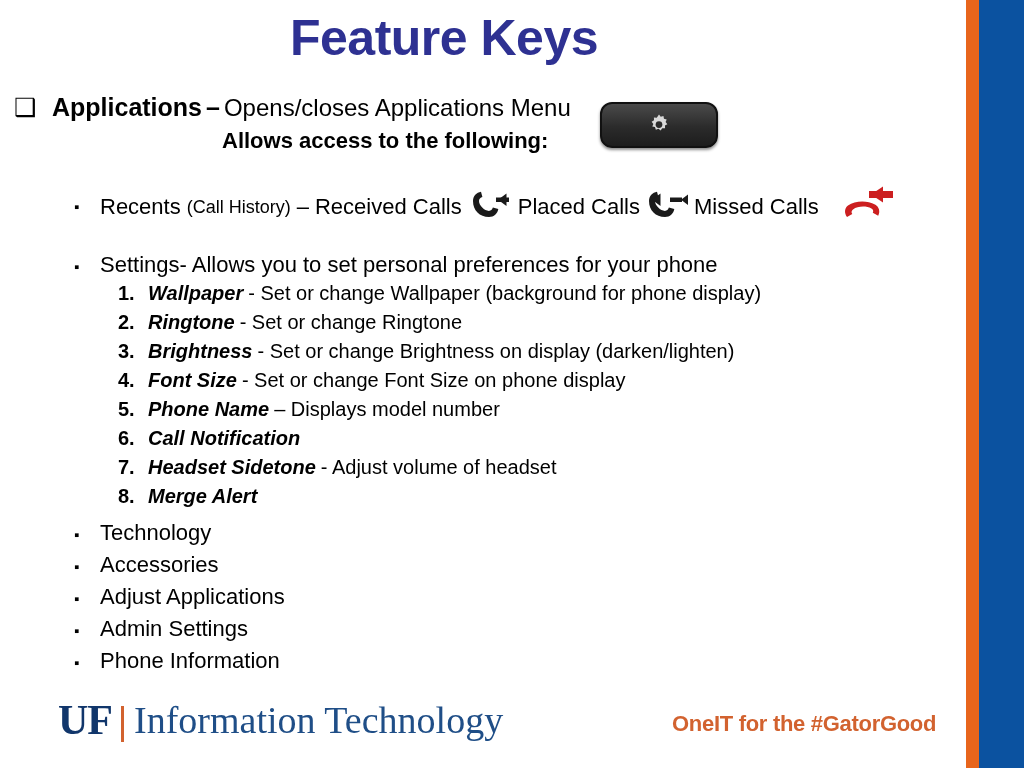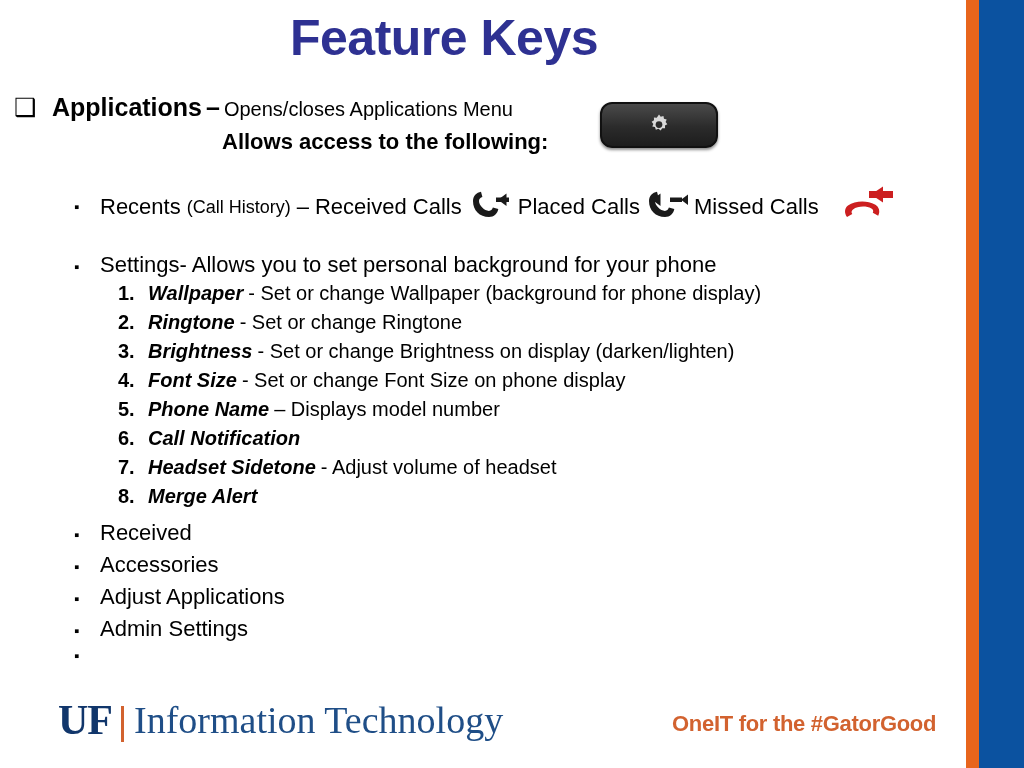--- a/index.html
+++ b/index.html
@@ -82,21 +82,21 @@
     font-weight: bold;
     font-size: 25px;
     line-height: 34px;
   }
   .app-dash {
     font-weight: bold;
     font-size: 25px;
     padding: 0 4px;
   }
   .app-desc {
-    font-size: 20px;
+    font-size: 24px;
     line-height: 34px;
   }
   .app-line2 {
     margin-left: 208px;
     font-size: 22px;
     line-height: 32px;
     white-space: nowrap;
     font-weight: bold;
   }
 
@@ -286,21 +286,21 @@
       <svg width="60" height="40" viewBox="0 0 60 40" aria-hidden="true">
         <path fill="#CC1F20" d="M52 6H28v7h24z"></path>
         <path fill="#CC1F20" d="M30 9.5l12-8v16z"></path>
         <path fill="#CC1F20" d="M6 32c-3-4-2.5-9 1-11.5 7-5 19-5.5 27-1 4 2.2 5.5 7 3.2 11.2l-5.4-3c.9-1.7.3-3.4-1.4-4.3-5.3-2.8-13.6-2.5-18.4 1-1.6 1.2-1.9 3-0.7 4.5z"></path>
       </svg>
     </span>
   </div>
 
   <div class="settings-row">
     <span class="sq-bullet">▪</span>
-    <span class="txt22">Settings- Allows you to set personal background for your phone</span>
+    <span class="txt22">Settings- Allows you to set personal preferences for your phone</span>
   </div>
 
   <div class="num-list">
     <div class="num-item">
       <span class="num-idx">1.</span>
       <span class="num-term">Wallpaper</span>
       <span class="num-desc">- Set or change Wallpaper (background for phone display)</span>
     </div>
     <div class="num-item">
       <span class="num-idx">2.</span>
@@ -335,36 +335,37 @@
     <div class="num-item">
       <span class="num-idx">8.</span>
       <span class="num-term">Merge Alert</span>
       <span class="num-desc"></span>
     </div>
   </div>
 
   <div class="simple-list">
     <div class="simple-item">
       <span class="sq-bullet">▪</span>
-      <span class="txt22">Received</span>
+      <span class="txt22">Technology</span>
     </div>
     <div class="simple-item">
       <span class="sq-bullet">▪</span>
       <span class="txt22">Accessories</span>
     </div>
     <div class="simple-item">
       <span class="sq-bullet">▪</span>
       <span class="txt22">Adjust Applications</span>
     </div>
     <div class="simple-item">
       <span class="sq-bullet">▪</span>
       <span class="txt22">Admin Settings</span>
     </div>
     <div class="simple-item">
       <span class="sq-bullet">▪</span>
+      <span class="txt22">Phone Information</span>
     </div>
   </div>
 
 </div>
 
 <div class="footer-logo">
   <span class="uf-mark">UF</span>
   <span class="uf-divider"></span>
   <span class="uf-words">Information Technology</span>
 </div>

